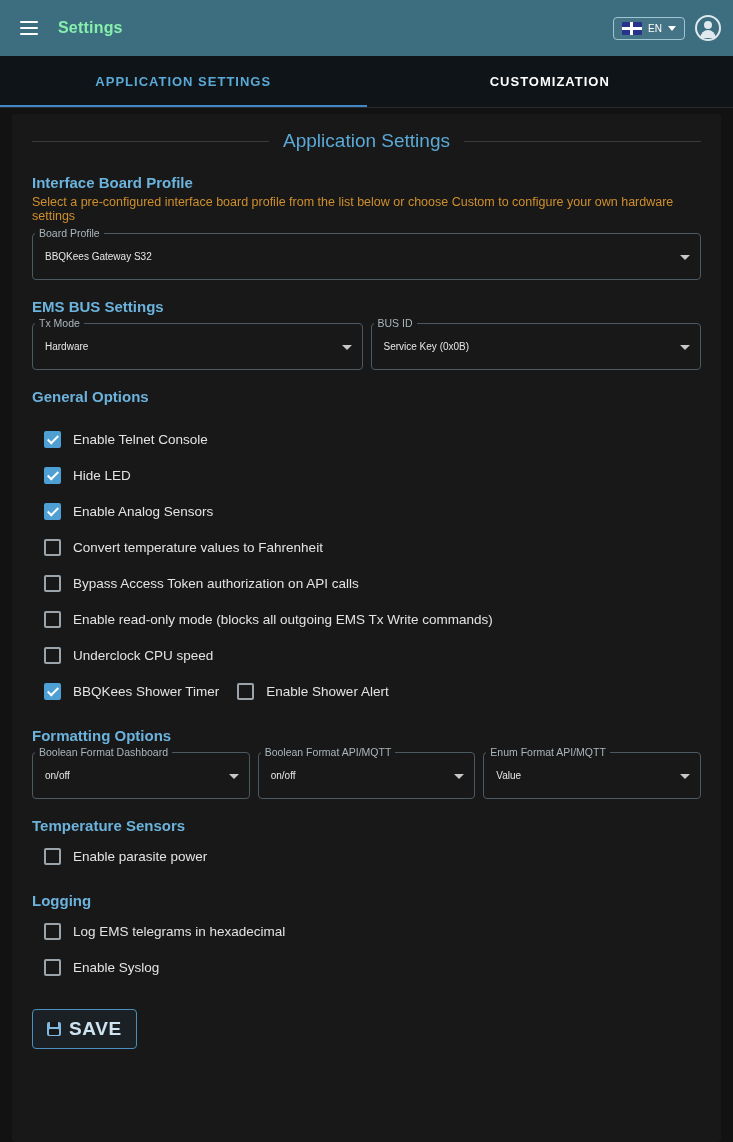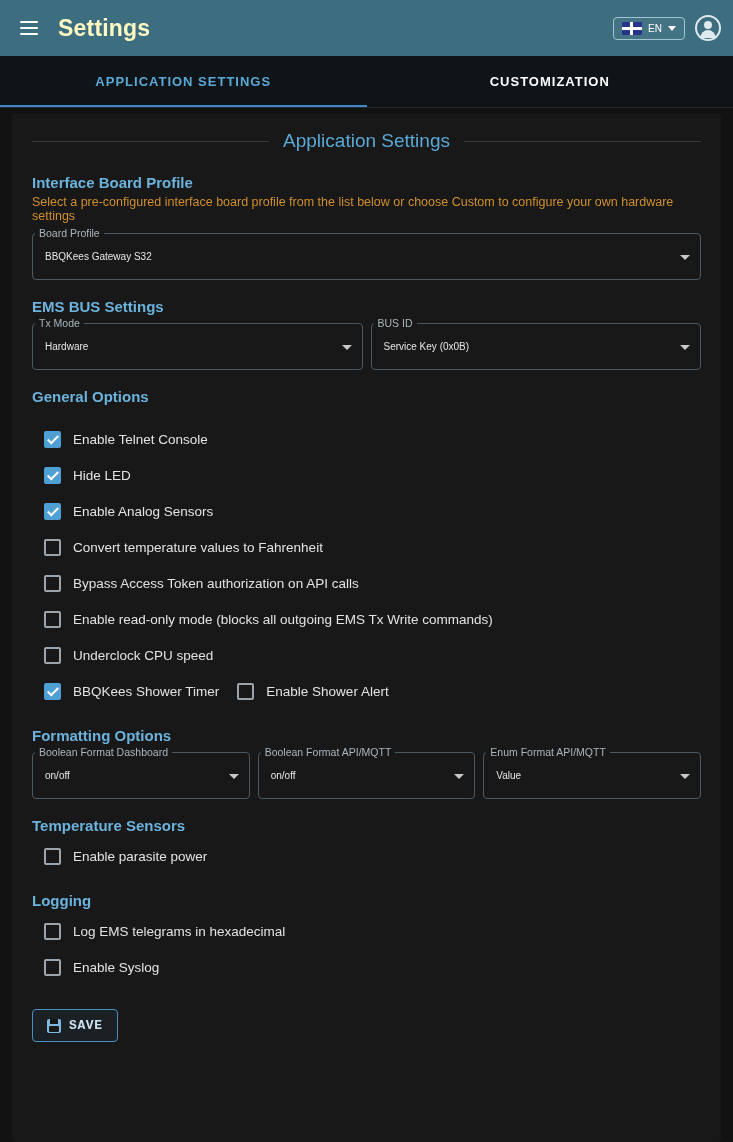--- a/index.html
+++ b/index.html
@@ -21,21 +21,21 @@
     flex: 0 0 56px;
     position: relative;
   }
   .hamburger {
     width: 34px; height: 34px;
     display: flex; flex-direction: column; justify-content: center; align-items: center;
     gap: 4px; cursor: pointer; margin-right: 12px;
   }
   .hamburger span { display: block; width: 18px; height: 2px; background: #fff; border-radius: 1px; }
   .app-title {
-    color: #fef9c3; font-size: 23px; font-weight: bold; letter-spacing: .2px;
+    color: #86efac; font-size: 16px; font-weight: bold; letter-spacing: .2px;
   }
   .topbar-right { margin-left: auto; display: flex; align-items: center; gap: 10px; }
   .lang-btn {
     display: flex; align-items: center; gap: 6px;
     border: 1px solid #9fc4d2;
     border-radius: 4px;
     padding: 4px 8px;
     color: #fff; font-size: 10px;
     background: rgba(255,255,255,0.04);
     cursor: pointer;
@@ -173,24 +173,23 @@
   .check-label { color: #e3e3e3; font-size: 13.5px; }
 
   
   .save-btn {
     display: inline-flex; align-items: center; gap: 8px;
     border: 1px solid #4a8fbf;
     color: #cfe4f2;
     background: rgba(70,130,180,0.08);
     border-radius: 4px;
     padding: 8px 14px;
-    font-size: 13px; font-weight: bold; letter-spacing: .6px;
+    font-size: 19px; font-weight: bold; letter-spacing: .6px;
     cursor: pointer;
     margin-top: 6px;
-    font-family: Liberation Mono, monospace;
   }
   .disk-icon {
     width: 14px; height: 14px; position: relative; display: inline-block;
     background: #7fb9e0; border-radius: 2px;
   }
   .disk-icon:before {
     content: ""; position: absolute; left: 3px; top: 0; width: 8px; height: 5px; background: #181818;
   }
   .disk-icon:after {
     content: ""; position: absolute; left: 2px; bottom: 1px; width: 10px; height: 6px; background: #181818; border-radius: 1px;

